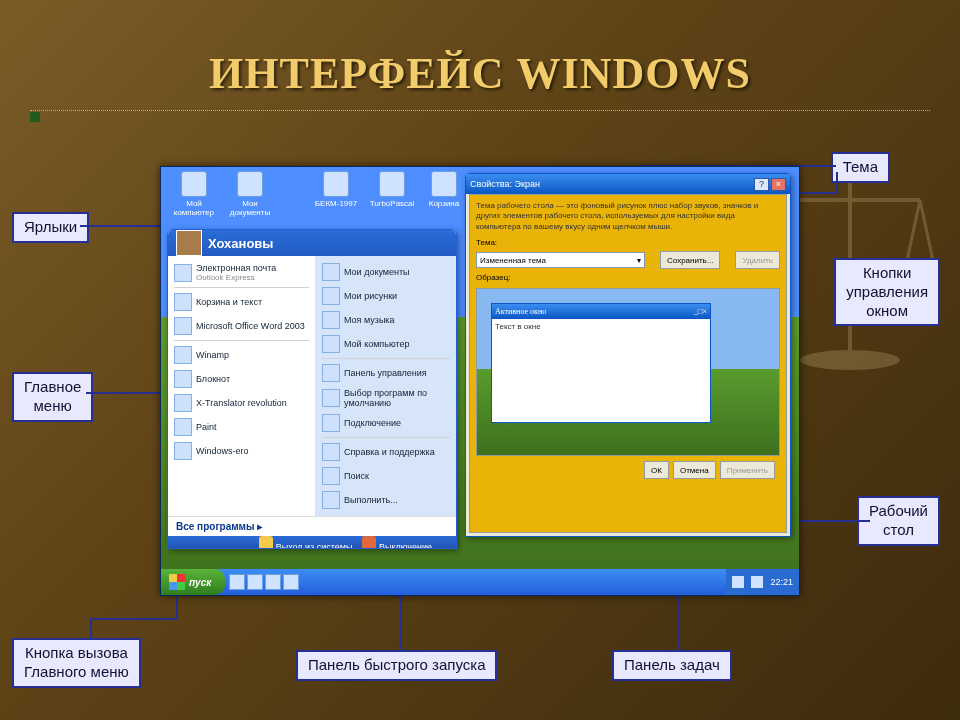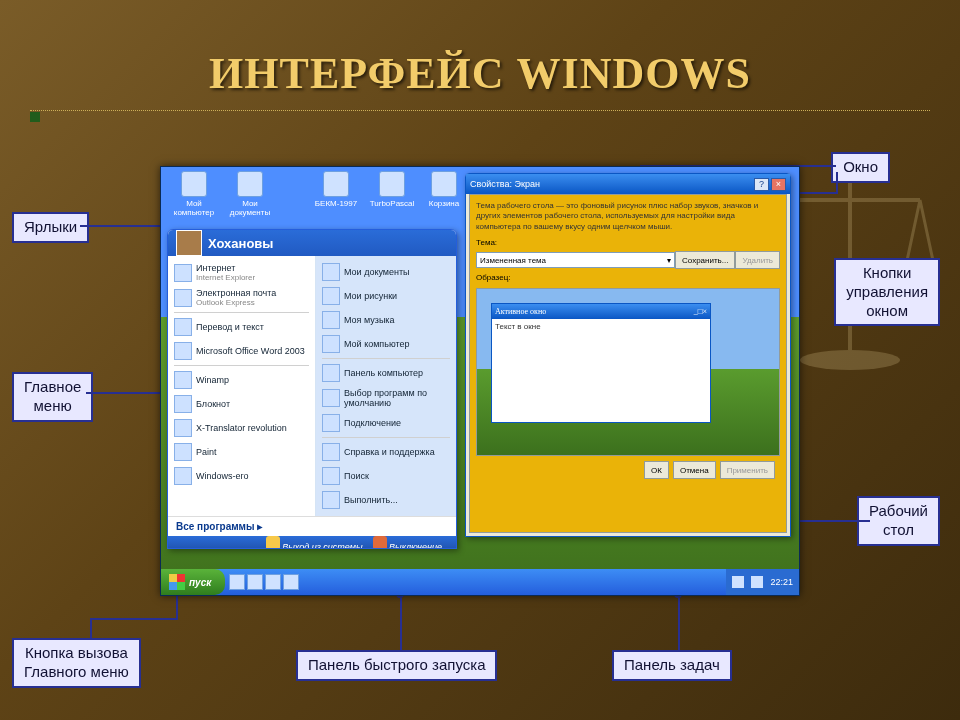--- a/index.html
+++ b/index.html
@@ -56,39 +56,39 @@
   }
   .sm-head .av{ width:26px; height:26px; background:#a87c4a; border:1px solid #fff; }
   .sm-body{ flex:1; display:flex; }
   .sm-left{ width:148px; background:#fff; border-right:1px solid #d5e4f5; padding:4px 2px; }
   .sm-right{ flex:1; background:#d6e5fa; padding:4px 2px; }
   .sm-item{ display:flex; align-items:center; gap:4px; padding:3px 4px; font-size:9px; color:#123; }
   .sm-item .ic{ width:18px; height:18px; background:#cde1ff; border:1px solid #88b0e8; flex-shrink:0; }
   .sm-item .sub{ color:#888; font-size:8px; display:block; }
   .sm-sep{ border-top:1px solid #d0d0d0; margin:2px 4px; }
   .sm-all{ background:#fff; font-size:10px; font-weight:bold; color:#0a3a8e; padding:4px 8px; text-align:left; border-top:1px solid #ddd;}
-  .sm-foot{ height:24px; background:linear-gradient(#2a6cd8,#1f4fa8); display:flex; justify-content:flex-end; align-items:center; gap:10px; padding-right:14px; color:#fff; font-size:9px;font-style:italic;}
+  .sm-foot{ height:24px; background:linear-gradient(#2a6cd8,#1f4fa8); display:flex; justify-content:flex-end; align-items:center; gap:10px; padding-right:24px; color:#fff; font-size:9px;}
   .sm-foot .ic{width:14px;height:14px;background:#f7c94a;border-radius:3px;display:inline-block;}
 
   
   .propwin {
     position:absolute; right:8px; top:6px; width:326px; height:364px;
     background:#ece9d8; border:1px solid #0a56c4; border-radius:4px 4px 0 0;
     box-shadow:2px 2px 6px rgba(0,0,0,.4);
     display:flex; flex-direction:column; font-size:9px;
   }
   .pw-title{ height:20px; background:linear-gradient(#3b8ef0,#0a56c4); color:#fff; display:flex; align-items:center; padding:0 4px; justify-content:space-between;}
   .pw-title .btns span{ display:inline-block; width:15px; height:13px; background:#dce7f7; margin-left:2px; border:1px solid #2a5aa8; font-size:9px; color:#16428c; text-align:center; line-height:11px;}
   .pw-title .btns .x{ background:#e77463; color:#fff;}
   .pw-tabs{ display:flex; background:#ece9d8; padding:3px 3px 0; gap:1px;}
   .pw-tab{ background:#f5f3e8; border:1px solid #919b9c; border-bottom:none; padding:2px 5px; font-size:8px; border-radius:3px 3px 0 0;}
   .pw-tab.act{ background:#fff; }
   .pw-body{ flex:1; background:#eab308; margin:0 3px 3px; border:1px solid #919b9c; padding:6px; }
   .pw-desc{ font-size:8px; color:#333; line-height:1.3; margin-bottom:6px;}
-  .pw-row{ display:flex; align-items:center; gap:0; margin:4px 0;}
+  .pw-row{ display:flex; align-items:center; gap:15px; margin:4px 0;}
   .pw-select{ flex:1; height:16px; border:1px solid #7f9db9; background:#fff; font-size:8px; padding:0 3px; display:flex; align-items:center; justify-content:space-between;}
   .pw-btn{ height:18px; border:1px solid #919b9c; background:#ece9d8; font-size:8px; padding:0 6px; display:flex; align-items:center;}
   .pw-preview{ margin-top:6px; border:1px solid #919b9c; height:168px; background:linear-gradient(#87b9f0 0%, #87b9f0 48%, #5a9c2e 48%, #3c701d 100%); position:relative;}
   .pw-inner{ position:absolute; left:14px; top:14px; width:220px; height:120px; background:#fff; border:1px solid #0a56c4;}
   .pw-inner-title{ height:15px; background:linear-gradient(#3b8ef0,#0a56c4); color:#fff; font-size:8px; display:flex; align-items:center; padding:0 3px; justify-content:space-between;font-family:Liberation Serif, serif;}
   .pw-inner-title .btns span{width:11px;height:10px;}
   .pw-inner-txt{ font-size:8px; padding:3px; color:#333;}
   .pw-bot{ display:flex; justify-content:flex-end; gap:4px; padding:5px; }
 
   
@@ -130,21 +130,21 @@
 меню</div>
 <div class="callout" style="left:12px; top:638px; white-space:pre-line;">Кнопка вызова
 Главного меню</div>
 <div class="callout" style="left:296px; top:650px;">Панель быстрого запуска</div>
 <div class="callout" style="left:612px; top:650px;">Панель задач</div>
 <div class="callout" style="right:20px; top:496px; white-space:pre-line;">Рабочий
 стол</div>
 <div class="callout" style="right:20px; top:258px; white-space:pre-line;">Кнопки
 управления
 окном</div>
-<div class="callout" style="right:70px; top:152px;">Окно</div>
+<div class="callout" style="right:70px; top:152px;">Тема</div>
 
 <div class="lead h" style="left:80px; top:225px; width:88px;"></div>
 <div class="dot" style="left:168px; top:221px;"></div>
 <div class="lead h" style="left:86px; top:392px; width:84px;"></div>
 <div class="dot" style="left:170px; top:388px;"></div>
 <div class="lead v" style="left:90px; top:618px; height:20px;"></div>
 <div class="lead h" style="left:90px; top:618px; width:86px;"></div>
 <div class="dot" style="left:176px; top:586px;"></div>
 <div class="lead v" style="left:176px; top:586px; height:34px;"></div>
 <div class="lead v" style="left:400px; top:598px; height:52px;"></div>
@@ -185,30 +185,26 @@
 
   <div class="startmenu">
     <div class="sm-head">
       <div class="av"></div>
       <span>Хохановы</span>
     </div>
     <div class="sm-body">
       <div class="sm-left" id="sm-left">
           <div class="sm-item">
             <div class="ic"></div>
-            <div><span>Интернет</span><span class="sub">Internet Explorer</span></div>
-          </div>
-          <div class="sm-item">
-            <div class="ic"></div>
             <div><span>Электронная почта</span><span class="sub">Outlook Express</span></div>
           </div>
           <div class="sm-sep"></div>
           <div class="sm-item">
             <div class="ic"></div>
-            <div><span>Перевод и текст</span></div>
+            <div><span>Корзина и текст</span></div>
           </div>
           <div class="sm-item">
             <div class="ic"></div>
             <div><span>Microsoft Office Word 2003</span></div>
           </div>
           <div class="sm-sep"></div>
           <div class="sm-item">
             <div class="ic"></div>
             <div><span>Winamp</span></div>
           </div>
@@ -242,21 +238,21 @@
             <div class="ic"></div>
             <span>Моя музыка</span>
           </div>
           <div class="sm-item">
             <div class="ic"></div>
             <span>Мой компьютер</span>
           </div>
           <div class="sm-sep"></div>
           <div class="sm-item">
             <div class="ic"></div>
-            <span>Панель компьютер</span>
+            <span>Панель управления</span>
           </div>
           <div class="sm-item">
             <div class="ic"></div>
             <span>Выбор программ по умолчанию</span>
           </div>
           <div class="sm-item">
             <div class="ic"></div>
             <span>Подключение</span>
           </div>
           <div class="sm-sep"></div>

